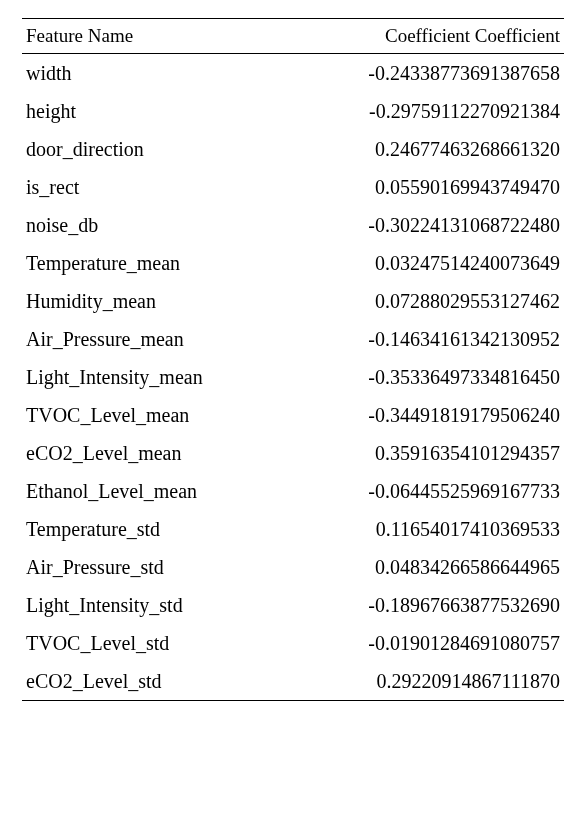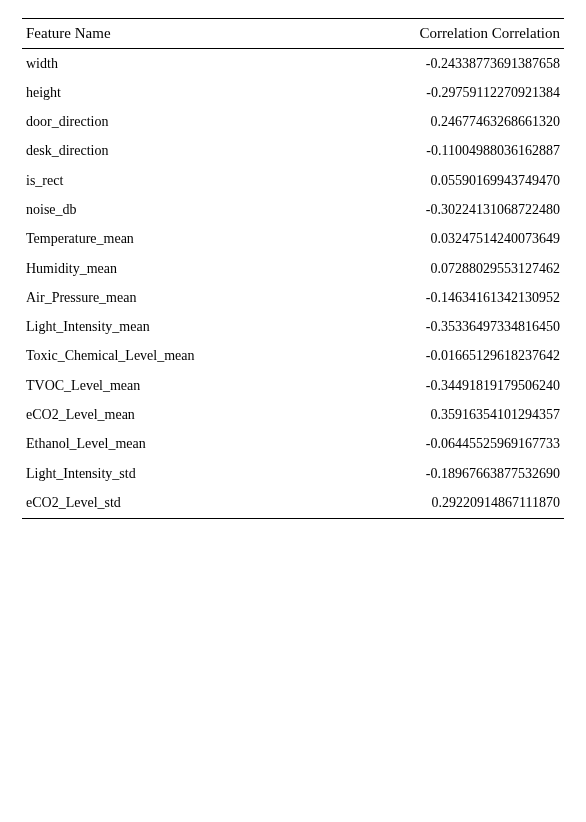--- a/index.html
+++ b/index.html
@@ -23,67 +23,63 @@
       border-top: 1.5px solid #000;
       border-bottom: 1px solid #000;
     }
     tbody {
       border-bottom: 1.5px solid #000;
     }
     th {
       font-weight: normal;
       text-align: left;
       padding: 6px 4px 6px 4px;
-      font-size: 15px;
+      font-size: 19px;
       font-family: Liberation Serif, serif;
     }
     th.right {
       text-align: right;
     }
     td {
       padding: 4.5px 4px;
-      font-size: 14px;
+      font-size: 20px;
       line-height: 1.45;
     }
     td.val {
       text-align: right;
       font-variant-numeric: tabular-nums;
       white-space: nowrap;
     }
     td.name {
       text-align: left;
       white-space: nowrap;
     }
   </style>
 </head>
 <body>
 
 <table>
   <thead>
     <tr>
       <th>Feature Name</th>
-      <th class="right">Correlation Correlation</th>
+      <th class="right">Coefficient Coefficient</th>
     </tr>
   </thead>
   <tbody id="tbody">
       <tr>
         <td class="name">width</td>
         <td class="val">-0.24338773691387658</td>
       </tr>
       <tr>
         <td class="name">height</td>
         <td class="val">-0.29759112270921384</td>
       </tr>
       <tr>
         <td class="name">door_direction</td>
         <td class="val">0.24677463268661320</td>
-      </tr>
-      <tr>
-        <td class="name">desk_direction</td>
-        <td class="val">-0.11004988036162887</td>
       </tr>
       <tr>
         <td class="name">is_rect</td>
         <td class="val">0.05590169943749470</td>
       </tr>
       <tr>
         <td class="name">noise_db</td>
         <td class="val">-0.30224131068722480</td>
       </tr>
       <tr>
@@ -96,37 +92,45 @@
       </tr>
       <tr>
         <td class="name">Air_Pressure_mean</td>
         <td class="val">-0.14634161342130952</td>
       </tr>
       <tr>
         <td class="name">Light_Intensity_mean</td>
         <td class="val">-0.35336497334816450</td>
       </tr>
       <tr>
-        <td class="name">Toxic_Chemical_Level_mean</td>
-        <td class="val">-0.01665129618237642</td>
-      </tr>
-      <tr>
         <td class="name">TVOC_Level_mean</td>
         <td class="val">-0.34491819179506240</td>
       </tr>
       <tr>
         <td class="name">eCO2_Level_mean</td>
         <td class="val">0.35916354101294357</td>
       </tr>
       <tr>
         <td class="name">Ethanol_Level_mean</td>
         <td class="val">-0.06445525969167733</td>
       </tr>
       <tr>
+        <td class="name">Temperature_std</td>
+        <td class="val">0.11654017410369533</td>
+      </tr>
+      <tr>
+        <td class="name">Air_Pressure_std</td>
+        <td class="val">0.04834266586644965</td>
+      </tr>
+      <tr>
         <td class="name">Light_Intensity_std</td>
         <td class="val">-0.18967663877532690</td>
+      </tr>
+      <tr>
+        <td class="name">TVOC_Level_std</td>
+        <td class="val">-0.01901284691080757</td>
       </tr>
       <tr>
         <td class="name">eCO2_Level_std</td>
         <td class="val">0.29220914867111870</td>
       </tr>
     </tbody>
 </table>
 
 </body></html>

